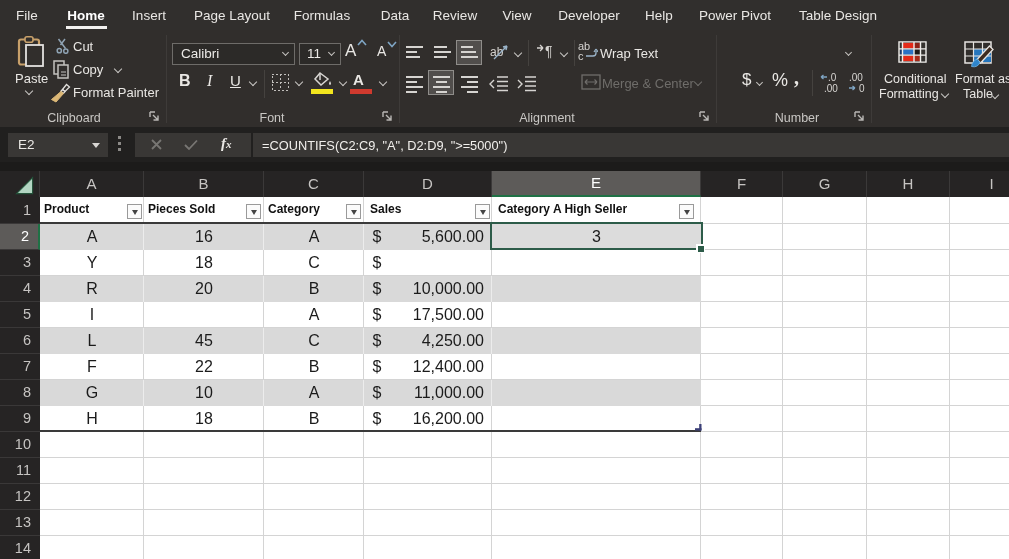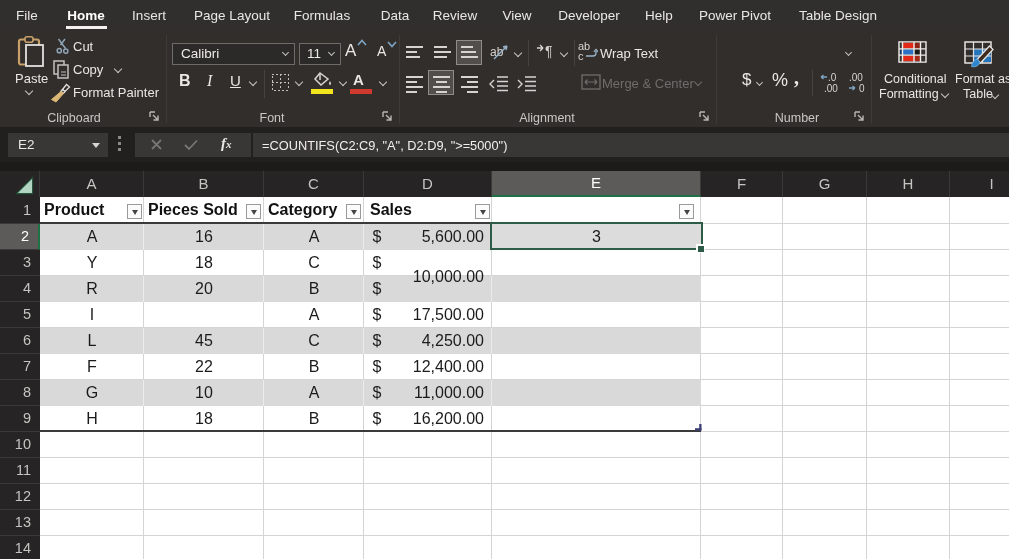--- a/index.html
+++ b/index.html
@@ -28,21 +28,21 @@
 #fbar{position:absolute;left:0;top:127px;width:1009px;height:35px;background:#21201f}
 .fbox{position:absolute;top:6px;height:24px;background:#393735}
 #gap{position:absolute;left:0;top:162px;width:1009px;height:9px;background:#1c1b1a}
 
 #grid{position:absolute;left:0;top:171px;width:1009px;height:388px;background:#fff}
 .chd{position:absolute;top:0;height:26px;background:#262424;color:#c6c4c2;font-size:15px;text-align:center;line-height:26px;border-right:1px solid #3b3939}
 .rhd{position:absolute;left:0;width:40px;background:#262424;color:#c6c4c2;font-size:14.5px;text-align:right;padding-right:9px;border-bottom:1px solid #3a3838}
 .gvl{position:absolute;width:1px;background:#d4d4d4}
 .ghl{position:absolute;height:1px;background:#d4d4d4}
 .tvl{position:absolute;top:53px;height:206px;width:1px;background:repeating-linear-gradient(to bottom,#ececec 0 26px,#d4d4d4 26px 52px)}
-.hcell{position:absolute;top:26px;height:25px;font-weight:bold;font-size:16px;color:#111;line-height:25px;white-space:nowrap}
+.hcell{position:absolute;top:26px;height:25px;font-weight:bold;font-size:12px;color:#111;line-height:25px;white-space:nowrap}
 .fbtn{position:absolute;width:15px;height:15px;background:#fbfbfb;border:1px solid #9a9a9a}
 .fbtn b{position:absolute;left:3.5px;top:5px;width:0;height:0;border-left:3.5px solid transparent;border-right:3.5px solid transparent;border-top:5px solid #444}
 .dcell{position:absolute;height:26px;font-size:16px;color:#1b1b1b;line-height:26px;text-align:center}
 .num{position:absolute;height:26px;font-size:16px;color:#1b1b1b;line-height:26px;text-align:right}
 </style>
 </head>
 <body>
 <div id="app">
 
   <div id="mb">
@@ -348,20 +348,21 @@
     <div class="tvl" style="left:363px"></div>
     <div class="tvl" style="left:491px"></div>
 
     <div class="abs" style="left:40px;top:51px;width:661px;height:2px;background:#3a3a3a"></div>
     <div class="abs" style="left:40px;top:259px;width:661px;height:2px;background:#3a3a3a"></div>
 
     <div class="hcell" style="left:44px">Product</div>
     <div class="hcell" style="left:148px">Pieces Sold</div>
     <div class="hcell" style="left:268px">Category</div>
     <div class="hcell" style="left:370px">Sales</div>
+    <div class="hcell" style="left:498px">Category A High Seller</div>
     <div class="fbtn" style="left:127px;top:33px">
         <b></b>
       </div>
     <div class="fbtn" style="left:246px;top:33px">
         <b></b>
       </div>
     <div class="fbtn" style="left:346px;top:33px">
         <b></b>
       </div>
     <div class="fbtn" style="left:475px;top:33px">
@@ -391,21 +392,21 @@
     <div class="dcell" style="left:40px;top:209px;width:104px">G</div>
       <div class="dcell" style="left:144px;top:209px;width:120px">10</div>
       <div class="dcell" style="left:264px;top:209px;width:100px">A</div>
     <div class="dcell" style="left:40px;top:235px;width:104px">H</div>
       <div class="dcell" style="left:144px;top:235px;width:120px">18</div>
       <div class="dcell" style="left:264px;top:235px;width:100px">B</div>
     <div class="dcell" style="left:367px;top:53px;width:20px">$</div>
       <div class="num" style="left:364px;top:53px;width:120px">5,600.00</div>
     <div class="dcell" style="left:367px;top:79px;width:20px">$</div>
     <div class="dcell" style="left:367px;top:105px;width:20px">$</div>
-      <div class="num" style="left:364px;top:93px;width:120px">10,000.00</div>
+      <div class="num" style="left:364px;top:105px;width:120px">10,000.00</div>
     <div class="dcell" style="left:367px;top:131px;width:20px">$</div>
       <div class="num" style="left:364px;top:131px;width:120px">17,500.00</div>
     <div class="dcell" style="left:367px;top:157px;width:20px">$</div>
       <div class="num" style="left:364px;top:157px;width:120px">4,250.00</div>
     <div class="dcell" style="left:367px;top:183px;width:20px">$</div>
       <div class="num" style="left:364px;top:183px;width:120px">12,400.00</div>
     <div class="dcell" style="left:367px;top:209px;width:20px">$</div>
       <div class="num" style="left:364px;top:209px;width:120px">11,000.00</div>
     <div class="dcell" style="left:367px;top:235px;width:20px">$</div>
       <div class="num" style="left:364px;top:235px;width:120px">16,200.00</div>

